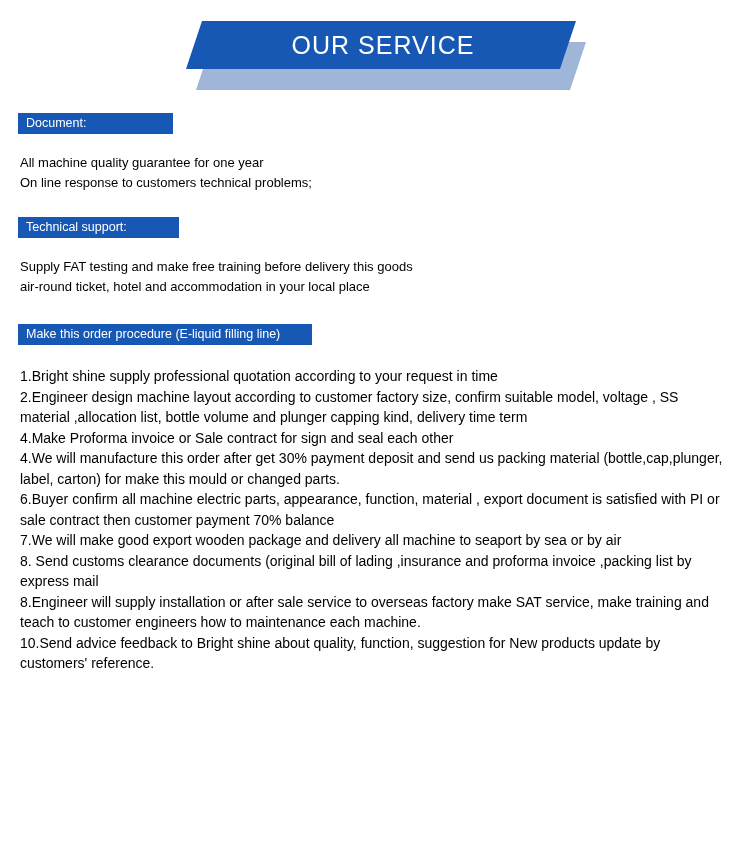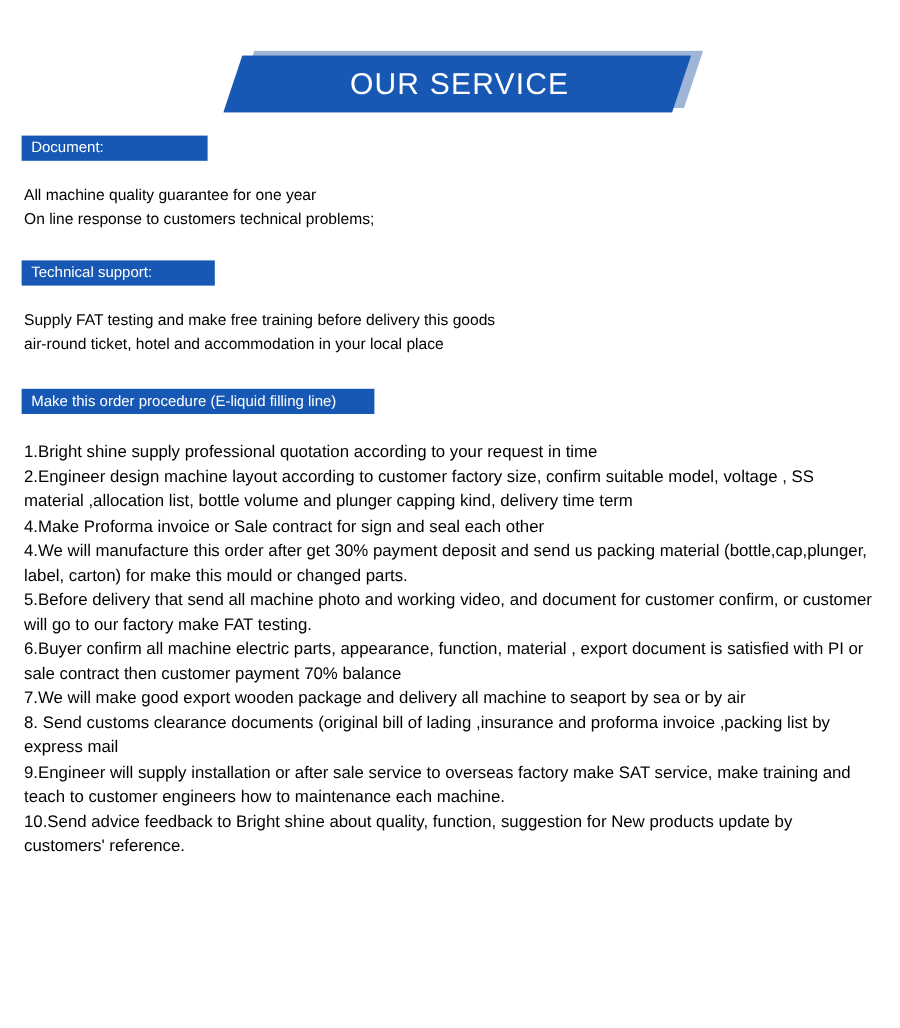--- a/index.html
+++ b/index.html
@@ -32,21 +32,21 @@
     left: 196px;
     top: 26px;
     width: 390px;
     height: 48px;
     background: #9fb6d9;
     clip-path: polygon(16px 0, 390px 0, 374px 48px, 0 48px);
   }
   .banner {
     position: absolute;
     left: 186px;
-    top: 30px;
+    top: 5px;
     width: 390px;
     height: 48px;
     background: #1658b4;
     clip-path: polygon(16px 0, 390px 0, 374px 48px, 0 48px);
     display: flex;
     align-items: center;
     justify-content: center;
   }
   .banner-title {
     color: #ffffff;
@@ -142,22 +142,21 @@
 
   <div class="section sec4">
     <div class="heading-row">
       <span class="heading-bar heading-procedure">Make this order procedure (E-liquid filling line)</span>
     </div>
     <div class="proc-list sec4-body">
       <div class="proc-item">1.Bright shine supply professional quotation according to your request in time</div>
       <div class="proc-item">2.Engineer design machine layout according to customer factory size, confirm suitable model, voltage , SS material ,allocation list, bottle volume and plunger capping kind, delivery time term</div>
       <div class="proc-item">4.Make Proforma invoice or Sale contract for sign and seal each other</div>
       <div class="proc-item">4.We will manufacture this order after get 30% payment deposit and send us packing material (bottle,cap,plunger, label, carton) for make this mould or changed parts.</div>
-      <div class="proc-item">5.Before delivery that send all machine photo and working video, and document for customer confirm, or customer will go to our factory make FAT testing.</div>
       <div class="proc-item">6.Buyer confirm all machine electric parts, appearance, function, material , export document is satisfied with PI or sale contract then customer payment 70% balance</div>
       <div class="proc-item">7.We will make good export wooden package and delivery all machine to seaport by sea or by air</div>
       <div class="proc-item">8. Send customs clearance documents (original bill of lading ,insurance and proforma invoice ,packing list by express mail</div>
-      <div class="proc-item">9.Engineer will supply installation or after sale service to overseas factory make SAT service, make training and teach to customer engineers how to maintenance each machine.</div>
+      <div class="proc-item">8.Engineer will supply installation or after sale service to overseas factory make SAT service, make training and teach to customer engineers how to maintenance each machine.</div>
       <div class="proc-item">10.Send advice feedback to Bright shine about quality, function, suggestion for New products update by customers' reference.</div>
     </div>
   </div>
 
 </div>
 
 </body></html>

